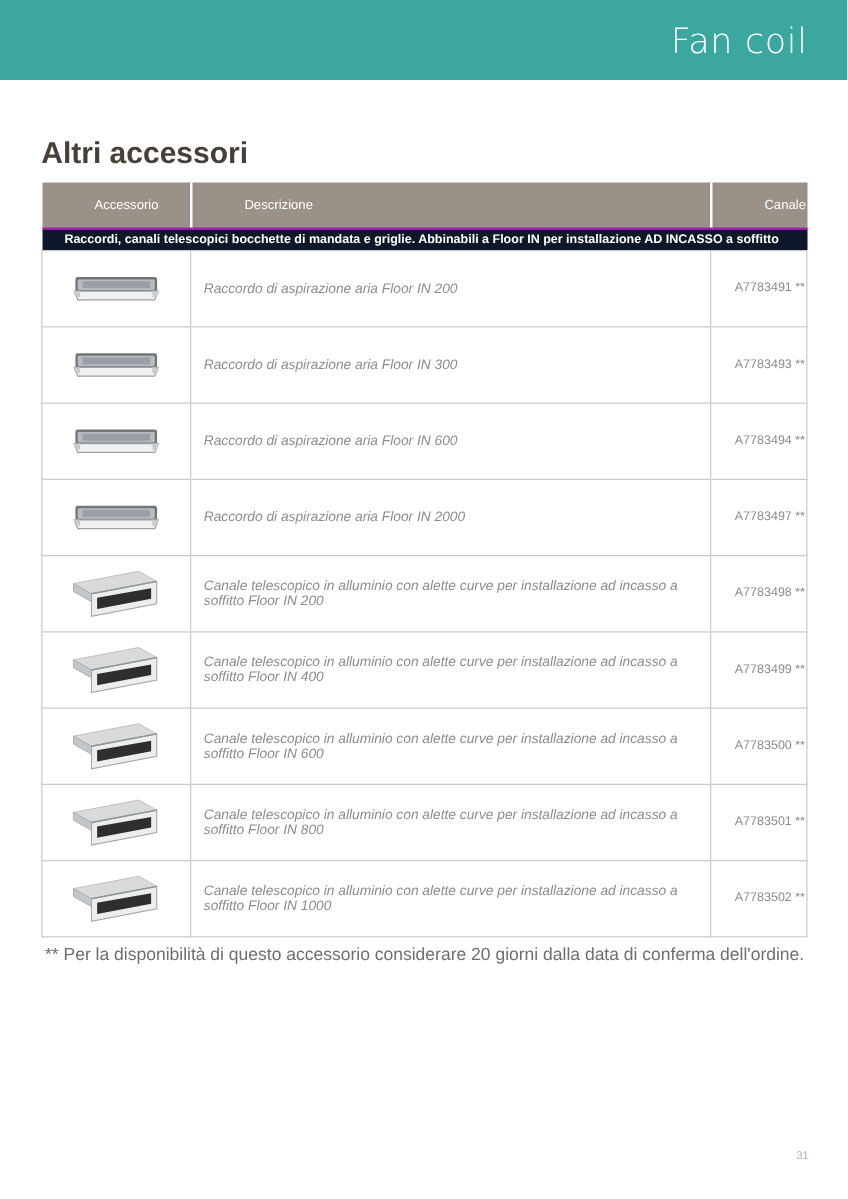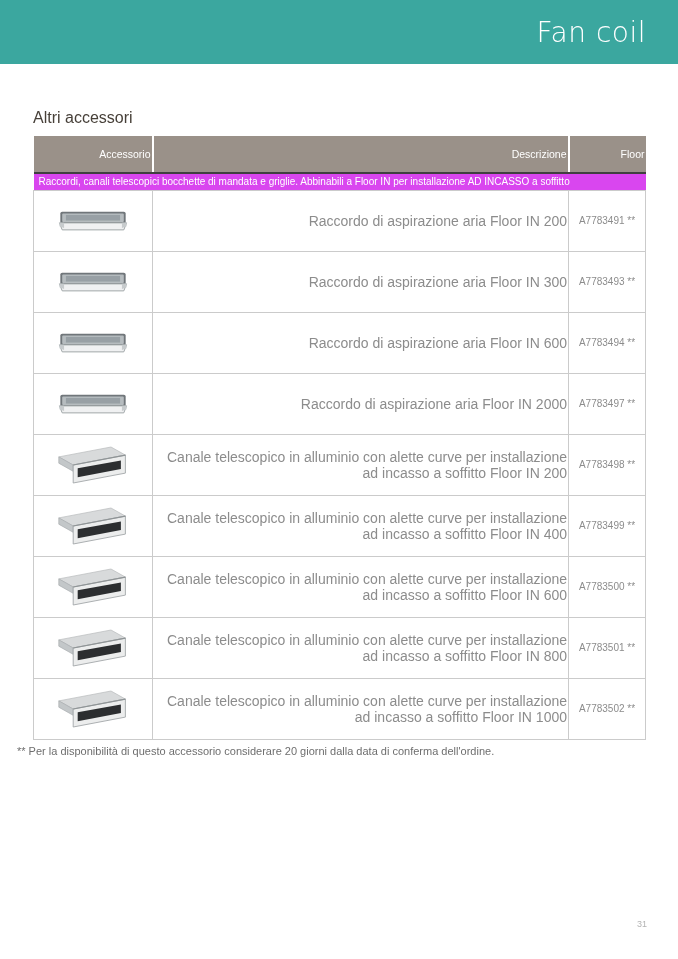--- a/index.html
+++ b/index.html
@@ -23,74 +23,75 @@
   .top-band .band-title {
     color: #ffffff;
     font-size: 28px;
     font-weight: 300;
     letter-spacing: 0.5px;
     font-family: "DejaVu Sans", "Liberation Sans", sans-serif;
   }
   
   .section-title {
     margin: 45px 0 9px 33px;
-    font-size: 16px;
-    font-weight: 400;
+    font-size: 24px;
+    font-weight: 700;
     color: #474039;
   }
   
   table.accessories {
     border-collapse: collapse;
     table-layout: fixed;
     width: 612px;
     margin-left: 33px;
   }
   table.accessories thead th {
     background: #9A9189;
     color: #ffffff;
     font-weight: 400;
     font-size: 10.5px;
     height: 37px;
-    border-bottom: 2px solid #404040;
-    text-align: right;
+    border-bottom: 2px solid #a21caf;
+    text-align: left;
     vertical-align: middle;
     padding-left: 42px;
   }
   th.th-acc, th.th-desc { border-right: 2px solid #ffffff; }
   th.th-desc { text-align: left; padding-left: 10px; }
   tr.group-row td {
-    background: #d946ef;
+    background: #0f172a;
     color: #ffffff;
     font-size: 10px;
-    font-weight: 400;
+    font-weight: 700;
     height: 17px;
-    padding: 1px 5px;
+    padding: 1px 18px;
     border: none;
     vertical-align: middle;
   }
   table.accessories tbody td.data-cell {
     border: 1px solid #CBCBCB;
     height: 61px;
     vertical-align: middle;
   }
   td.cell-icon { text-align: center; }
   td.cell-desc {
-    font-size: 14px;
+    font-size: 11px;
     color: #8C8C8C;
     padding-left: 10px;
-    text-align: right;
+    text-align: left;
+    font-style: italic;
   }
   td.cell-code {
     font-size: 10px;
     color: #8C8C8C;
-    text-align: center;
+    text-align: right;
   }
   .footnote {
-    margin: 5px 0 0 17px;
-    font-size: 11px;
+    margin: 5px 0 0 36px;
+    font-size: 14px;
     color: #6E6E6E;
   }
   .page-number {
     position: absolute;
     right: 31px;
     bottom: 30px;
     font-size: 9px;
     color: #B3B3B3;
   }
   .svg-defs { position: absolute; width: 0; height: 0; overflow: hidden; }
@@ -130,21 +131,21 @@
   <table class="accessories">
     <colgroup>
       <col style="width:119px">
         <col style="width:416px">
         <col style="width:77px">
     </colgroup>
     <thead>
       <tr>
         <th class="th-acc">Accessorio</th>
         <th class="th-desc">Descrizione</th>
-        <th class="th-code">Floor</th>
+        <th class="th-code">Canale</th>
       </tr>
     </thead>
     <tbody>
       <tr class="group-row">
         <td colspan="3">Raccordi, canali telescopici bocchette di mandata e griglie. Abbinabili a Floor IN per installazione AD INCASSO a soffitto</td>
       </tr>
 
       <tr>
         <td class="data-cell cell-icon">
           <svg class="acc-icon" width="76" height="28">

